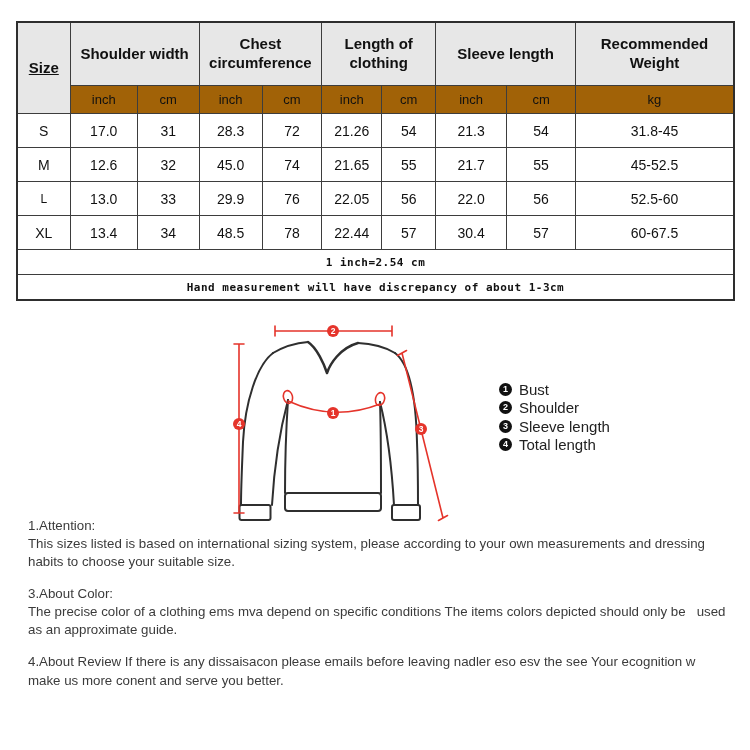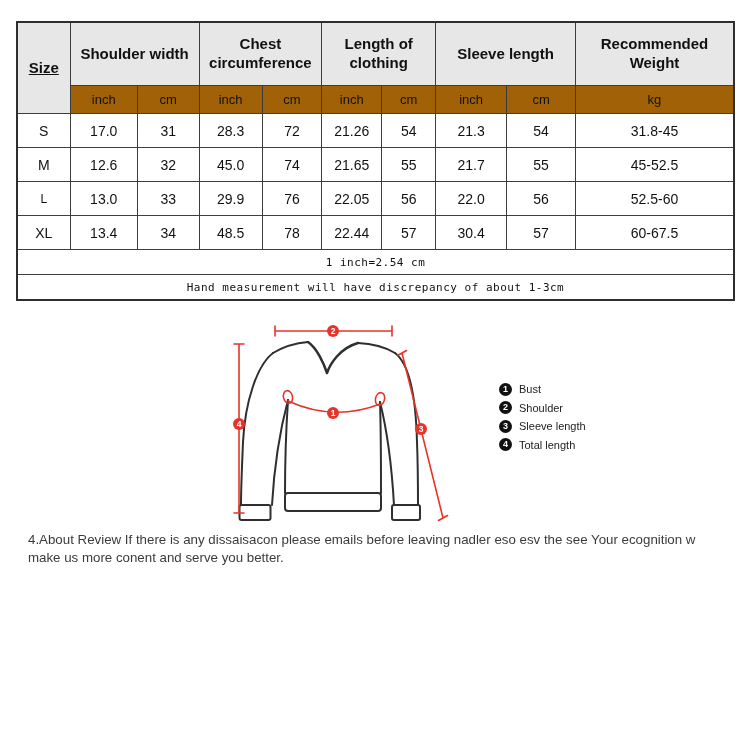--- a/index.html
+++ b/index.html
@@ -21,38 +21,38 @@
     background:#e7e7e7;font-size:15px;font-weight:bold;height:62px;line-height:1.25;
   }
   .size-table tr.h2 th{
     background:#a16207;font-size:13px;font-weight:normal;height:27px;
   }
   .size-table th.size-th{background:#e7e7e7;font-size:15px;font-weight:bold;text-decoration:underline;}
   .size-table tbody td{font-size:14px;height:33px;background:#fff;}
   .size-table tbody td.size-cell{font-size:14px;}
   .size-table tfoot td.note{
     height:24px;background:#fff;
-    font-family:"DejaVu Sans Mono",monospace;font-weight:normal;font-size:11px;
+    font-family:"DejaVu Sans Mono",monospace;font-weight:bold;font-size:11px;
     letter-spacing:0.5px;color:#111;
   }
   
   .diagram{position:absolute;left:228px;top:312px;width:245px;height:218px;}
   .sw{stroke:#2f2f2f;stroke-width:2;fill:none;stroke-linecap:round;stroke-linejoin:round;}
   .swv{stroke:#2f2f2f;stroke-width:2.5;fill:none;stroke-linecap:round;stroke-linejoin:round;}
   .red{stroke:#e5342b;stroke-width:1.6;fill:none;stroke-linecap:round;}
   .red-dot{fill:#e5342b;stroke:none;}
   .red-num{fill:#ffffff;font-family:"Liberation Sans",sans-serif;font-size:8.5px;font-weight:bold;text-anchor:middle;}
   
   .legend{position:absolute;left:499px;top:380px;}
   .legend-item{display:flex;align-items:center;height:18.5px;}
   .lg-num{
     flex:0 0 13px;width:13px;height:13px;border-radius:50%;background:#111;color:#fff;
     font-size:9px;line-height:13px;text-align:center;font-weight:bold;margin-right:7px;
   }
-  .lg-label{font-size:11px;color:#222;}
+  .lg-label{font-size:15px;color:#222;}
   
   .info{
     position:absolute;left:28px;top:517px;width:702px;
     color:#3b3b3b;font-size:13.3px;line-height:1.36;
   }
   .info .sec{margin-bottom:14px;}
   .info .sec-heading:empty{display:none;}
   .info .sec-body{white-space:pre-wrap;}
 </style>
 </head>
@@ -207,22 +207,28 @@
       <span class="lg-label">Sleeve length</span>
     </div>
     <div class="legend-item">
       <span class="lg-num">4</span>
       <span class="lg-label">Total length</span>
     </div>
   </div>
 
   <div class="info">
     <div class="sec">
-    </div>
-    <div class="sec">
+      <div class="sec-heading">1.Attention:</div>
+      <div class="sec-body">This sizes listed is based on international sizing system, please according to your own measurements and dressing   habits to choose your suitable size.</div>
+    </div>
+    <div class="sec">
+    </div>
+    <div class="sec">
+      <div class="sec-heading">3.About Color:</div>
+      <div class="sec-body">The precise color of a clothing ems mva depend on specific conditions The items colors depicted should only be   used as an approximate guide.</div>
     </div>
     <div class="sec">
 
       <div class="sec-body">4.About Review If there is any dissaisacon please emails before leaving nadler eso esv the see Your ecognition w   make us more conent and serve you better.</div>
     </div>
   </div>
 
 </div>
 
 </body></html>

